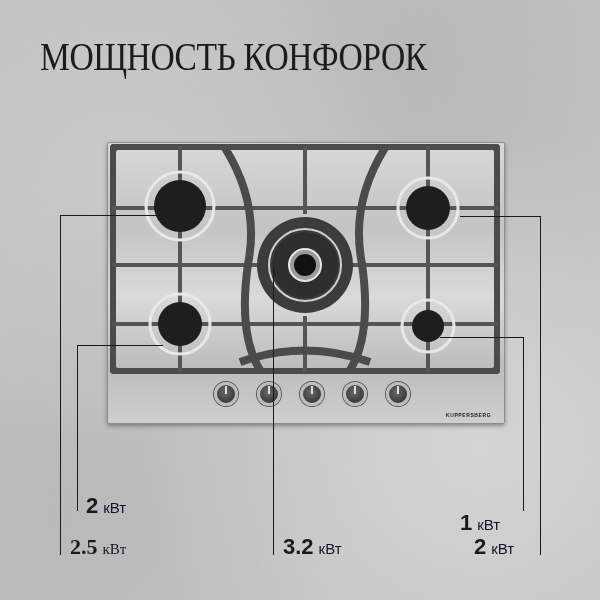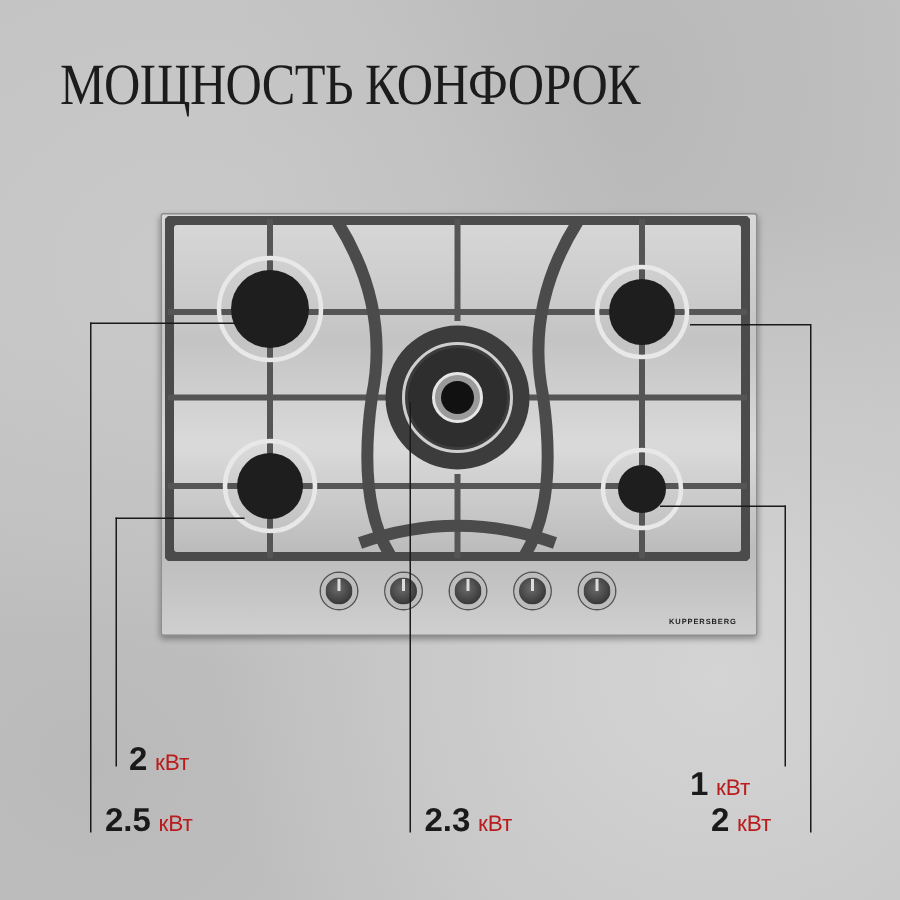--- a/index.html
+++ b/index.html
@@ -35,21 +35,21 @@
     border:3px solid #bdbdbd; box-shadow:0 0 0 1px #555; position:relative;
   }
   .knob::after { content:""; position:absolute; left:8px; top:1px; width:2px; height:8px; background:#ddd; }
   .brand {
     position:absolute; left:446px; top:412px; font-size:5px; letter-spacing:0.6px; color:#222; font-weight:bold;
   }
   .vline { position:absolute; width:1px; background:#1a1a1a; }
   .hline { position:absolute; height:1px; background:#1a1a1a; }
   .label { position:absolute; white-space:nowrap; color:#1a1a1a; }
   .label .num { font-weight:bold; font-size:22px; }
-  .label .unit { font-size:15px; font-weight:normal; margin-left:5px; color:#b91c1c; }
+  .label .unit { font-size:15px; font-weight:normal; margin-left:5px; color:#0f172a; }
 </style>
 </head>
 <body>
 
 <div class="title">МОЩНОСТЬ КОНФОРОК</div>
 
 <div class="cooktop"></div>
 
 <svg class="grate" viewBox="0 0 390 230" width="390" height="230">
 
@@ -112,24 +112,24 @@
 
 <div class="hline" style="left:460px; top:216px; width:80px;"></div>
 <div class="vline" style="left:540px; top:216px; height:339px;"></div>
 
 <div class="hline" style="left:440px; top:337px; width:84px;"></div>
 <div class="vline" style="left:523px; top:337px; height:174px;"></div>
 
 <div class="label" style="left:86px; top:493px;">
   <span class="num">2</span><span class="unit">кВт</span>
 </div>
-<div class="label" style="left:70px; top:534px;">
+<div class="label" style="left:70px; top:534px;font-family:Liberation Serif, serif;">
   <span class="num">2.5</span><span class="unit">кВт</span>
 </div>
 <div class="label" style="left:283px; top:534px;">
-  <span class="num">2.3</span><span class="unit">кВт</span>
+  <span class="num">3.2</span><span class="unit">кВт</span>
 </div>
 <div class="label" style="left:460px; top:510px;">
   <span class="num">1</span><span class="unit">кВт</span>
 </div>
 <div class="label" style="left:474px; top:534px;">
   <span class="num">2</span><span class="unit">кВт</span>
 </div>
 
 </body></html>

